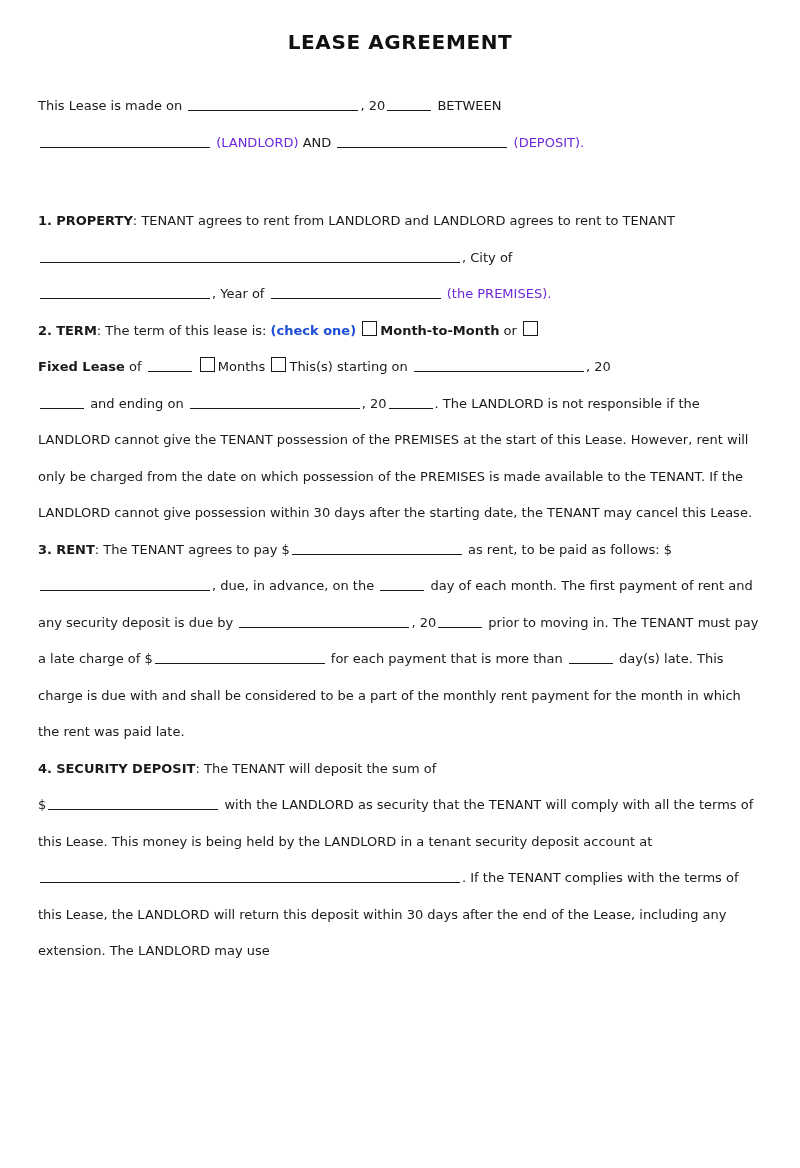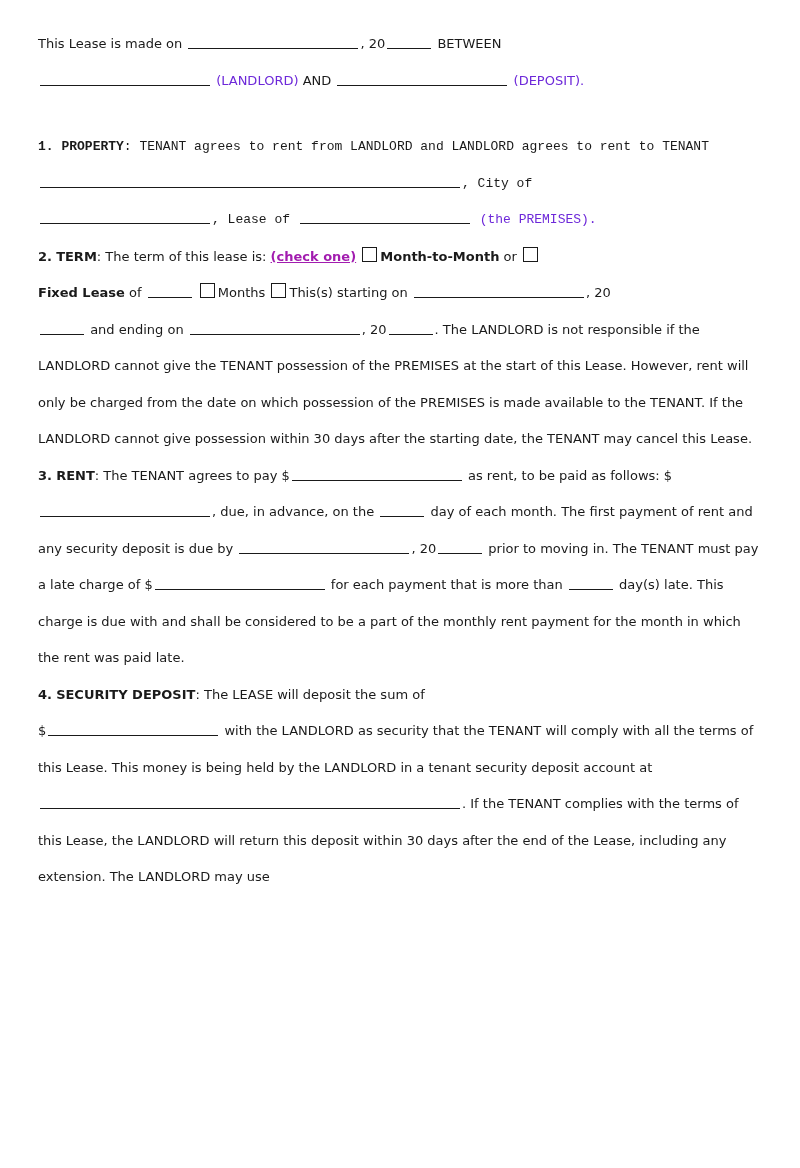--- a/index.html
+++ b/index.html
@@ -32,66 +32,67 @@
     font-size: 13px;
     line-height: 36.5px;
     margin: 0 0 0 0;
     text-align: left;
     color: #1a1a1a;
   }
   .para.intro { margin-bottom: 28px; }
   .para.s1 { margin-bottom: 0px; }
   .b { font-weight: bold; }
   .blue { color: #6d28d9; }
-  .red { color: #a21caf; font-weight: bold; text-decoration: underline; }
+  .red { color: #1d4ed8; font-weight: bold; }
   .fill {
     display: inline-block;
     border-bottom: 1.6px solid #1a1a1a;
     vertical-align: baseline;
     height: 18px;
     margin: 0 2px -1px 2px;
   }
   .fill.s  { width: 44px; }
   .fill.l  { width: 170px; }
   .fill.xxl { width: 420px; }
   .cbox {
     display: inline-block;
     width: 13px;
     height: 13px;
     border: 1.6px solid #1a1a1a;
     vertical-align: baseline;
     margin: 0 3px 0 2px;
     position: relative;
     top: 1px;
   }
-  .gap-top { margin-top: 30px; font-family: Liberation Mono, monospace; }
+  .gap-top { margin-top: 42px; }
 </style>
 </head>
 <body>
 
 <div class="page">
 
+  <div class="doc-title">LEASE AGREEMENT</div>
 
   <p class="para intro">
     <span>This Lease is made on</span>
     <span class="fill l"></span><span>, 20</span><span class="fill s"></span>
     <span>BETWEEN</span><br>
     <span class="fill l"></span>
     <span class="blue">(LANDLORD)</span>
     <span>AND</span>
     <span class="fill l"></span>
     <span class="blue">(DEPOSIT).</span>
   </p>
 
   <p class="para s1 gap-top">
     <span class="b">1.</span>
     <span class="b">PROPERTY</span><span>:</span>
     <span>TENANT agrees to rent from LANDLORD and LANDLORD agrees to rent to TENANT</span>
     <span class="fill xxl"></span><span>, City of</span><br>
-    <span class="fill l"></span><span>, Lease of</span>
+    <span class="fill l"></span><span>, Year of</span>
     <span class="fill l"></span>
     <span class="blue">(the PREMISES).</span>
   </p>
 
   <p class="para">
     <span class="b">2.</span>
     <span class="b">TERM</span><span>:</span>
     <span>The term of this lease is:</span>
     <span class="red">(check one)</span>
     <span class="cbox"></span><span class="b">Month-to-Month</span>
@@ -119,19 +120,19 @@
     <span class="fill l"></span><span>, 20</span><span class="fill s"></span>
     <span>prior to moving in. The TENANT must pay a late charge of $</span><span class="fill l"></span>
     <span>for each payment that is more than</span>
     <span class="fill s"></span>
     <span>day(s) late. This charge is due with and shall be considered to be a part of the monthly rent payment for the month in which the rent was paid late.</span>
   </p>
 
   <p class="para">
     <span class="b">4.</span>
     <span class="b">SECURITY DEPOSIT</span><span>:</span>
-    <span>The LEASE will deposit the sum of</span><br>
+    <span>The TENANT will deposit the sum of</span><br>
     <span>$</span><span class="fill l"></span>
     <span>with the LANDLORD as security that the TENANT will comply with all the terms of this Lease. This money is being held by the LANDLORD in a tenant security deposit account at</span><br>
     <span class="fill xxl"></span><span>. If the TENANT complies with the terms of this Lease, the LANDLORD will return this deposit within 30 days after the end of the Lease, including any extension. The LANDLORD may use</span>
   </p>
 
 </div>
 
 </body></html>

